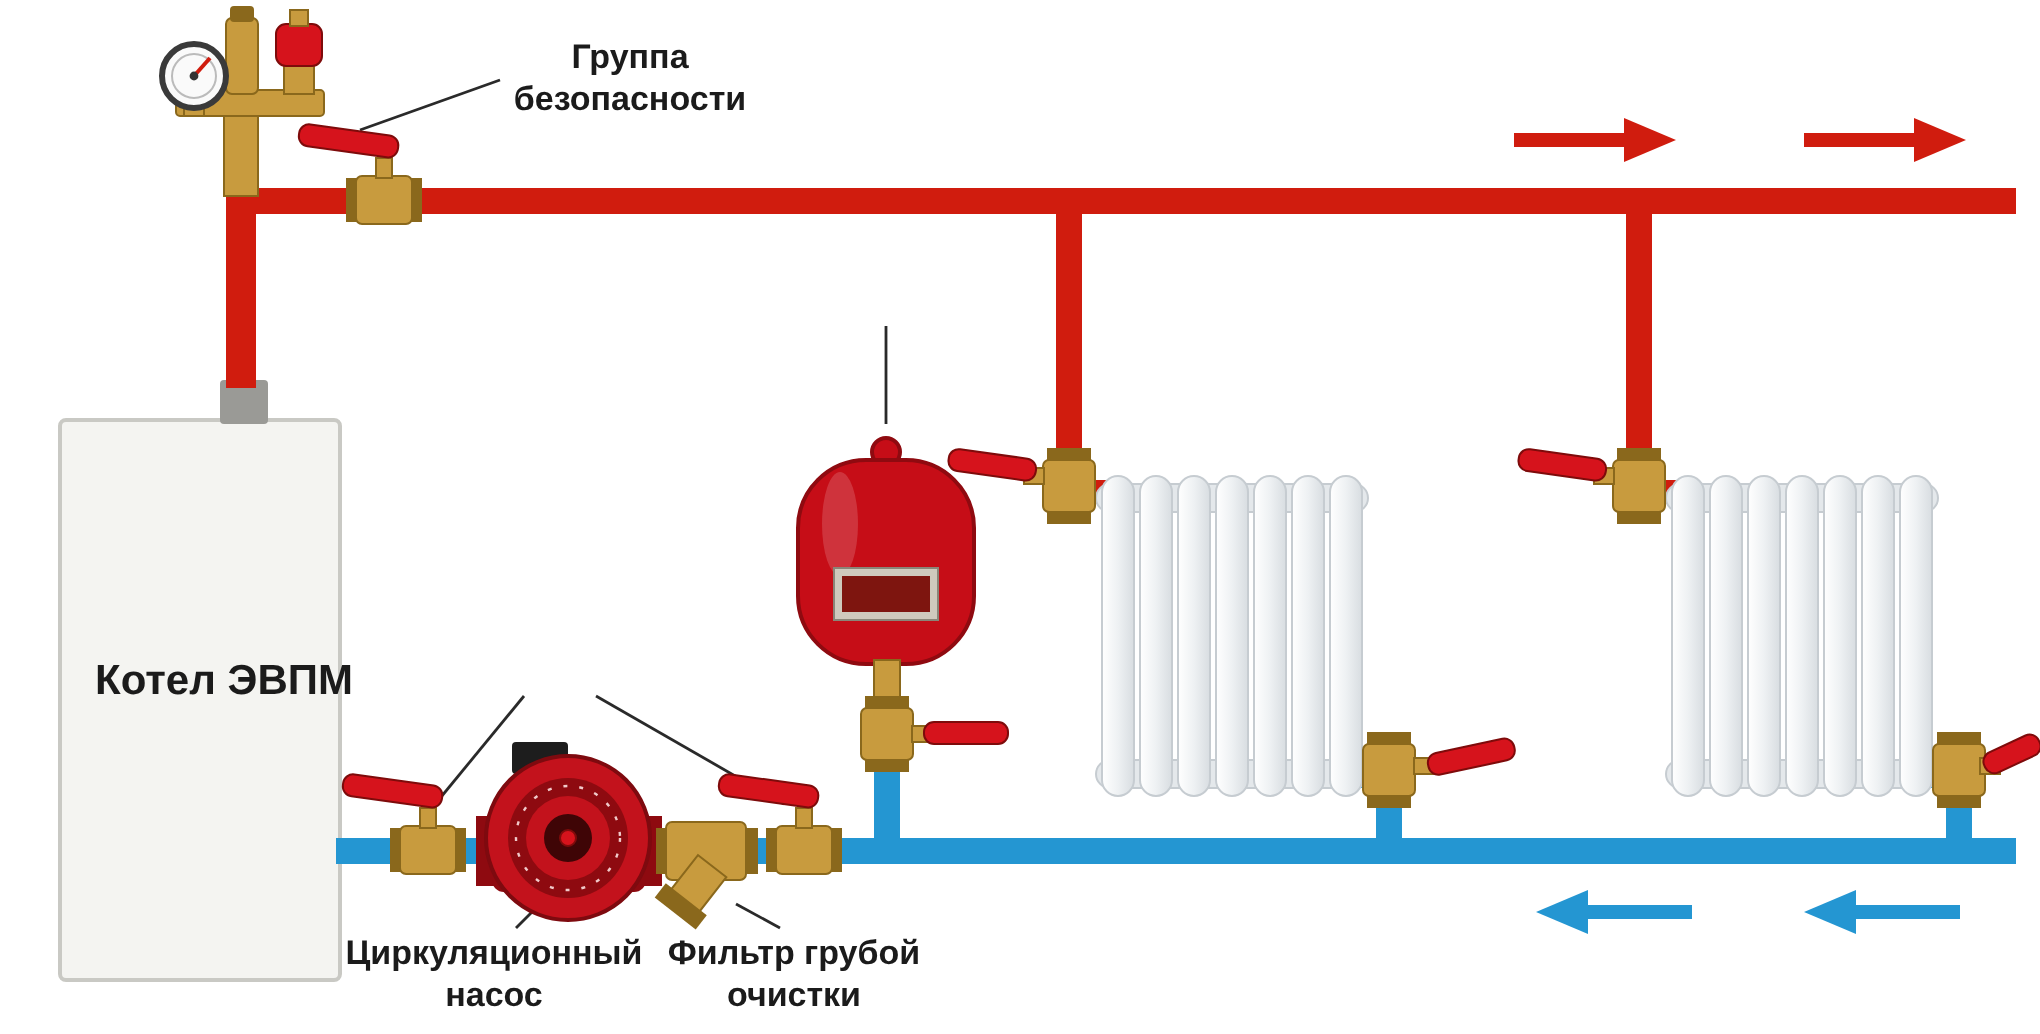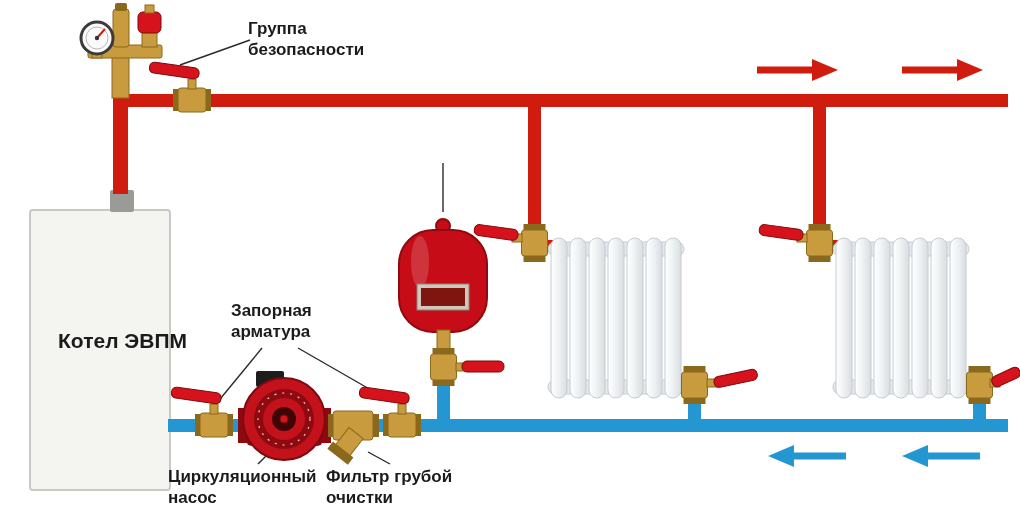--- a/index.html
+++ b/index.html
@@ -1,22 +1,22 @@
 <!DOCTYPE html>
 <html style="--c-supply: #d01c0e; --c-return: #2496d2; --c-brass: #c89b3e; --c-brass_dark: #8a681c; --c-lever: #d6131c; --c-tank: #c60d17; --c-tank_dark: #8f0a10; --c-pump: #c3121c; --c-pump_dark: #8e0a10; --c-radiator_edge: #c6ccd1; --c-boiler_fill: #f4f4f1; --c-boiler_edge: #c9c9c4; --c-metal: #9a9a96; --c-text: #1b1b1b; --c-leader: #2a2a2a;"><head>
 <meta charset="utf-8">
 <style>
   *{margin:0;padding:0;box-sizing:border-box}
   body{background:#fff}
   .stage{position:relative;width:1020px;height:517px;background:#ffffff;overflow:hidden;
          font-family:"Liberation Sans",sans-serif}
   .stage svg{position:absolute;left:0;top:0}
   .lbl{position:absolute;font-weight:bold;font-size:17px;line-height:21px;
-       color:var(--c-text,#1b1b1b);}
-  .boiler-lbl{font-size:21px;line-height:24px;white-space:nowrap;text-align:right}
+       color:var(--c-text,#1b1b1b);text-align:center}
+  .boiler-lbl{font-size:21px;line-height:24px;white-space:nowrap;text-align:center}
 
   
   .p-supply{fill:var(--c-supply,#d01c0e)}
   .p-return{fill:var(--c-return,#2496d2)}
   .brass{fill:var(--c-brass,#c89b3e);stroke:var(--c-brass_dark,#8a681c);stroke-width:1}
   .brassD{fill:var(--c-brass_dark,#8a681c)}
   .lever{fill:var(--c-lever,#d6131c);stroke:#7e0b0b;stroke-width:1}
   .leader{stroke:var(--c-leader,#2a2a2a);stroke-width:1.4;fill:none}
   .arrow-s{stroke:var(--c-supply,#d01c0e);stroke-width:7}
   .head-s{fill:var(--c-supply,#d01c0e)}
@@ -216,18 +216,17 @@
       <line x1="980" y1="456" x2="926" y2="456" class="arrow-r"></line>
       <polygon points="902,456 928,445 928,467" class="head-r"></polygon>
     </g>
   </svg>
 
   <div class="lbl" style="left:248px;top:18px;width:134px">Группа безопасности</div>
 
 
   <div class="lbl boiler-lbl" style="left:37px;top:329px;width:150px">Котел ЭВПМ</div>
 
-  <div class="lbl" style="left:231px;top:300px;width:102px">Запорная арматура</div>
 
   <div class="lbl" style="left:326px;top:466px;width:142px">Фильтр грубой очистки</div>
 
   <div class="lbl" style="left:168px;top:466px;width:158px">Циркуляционный насос</div>
 </div>
 
 </body></html>

